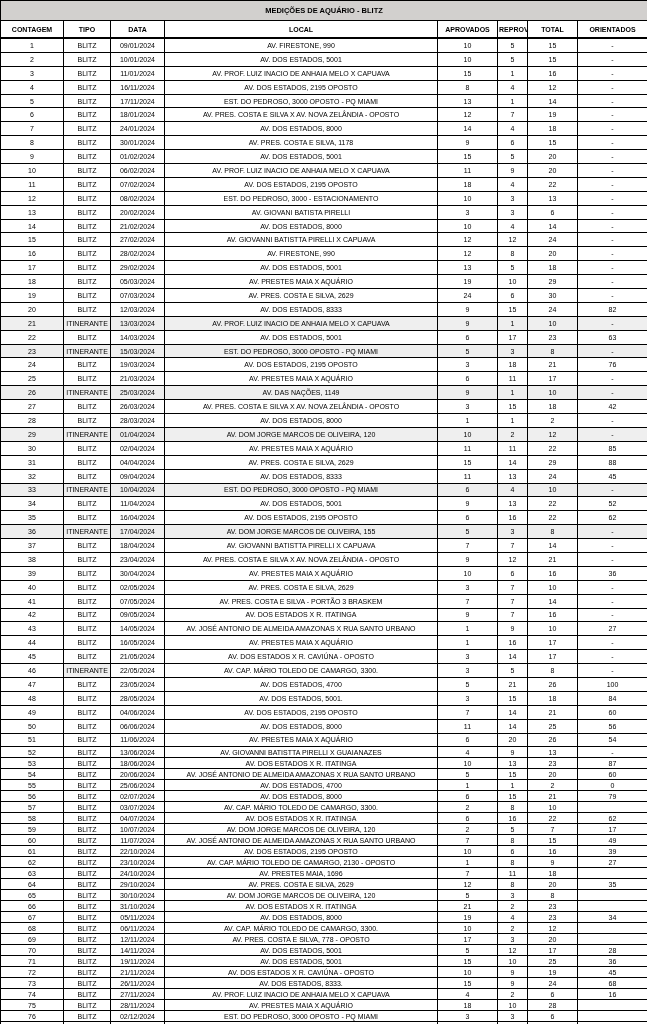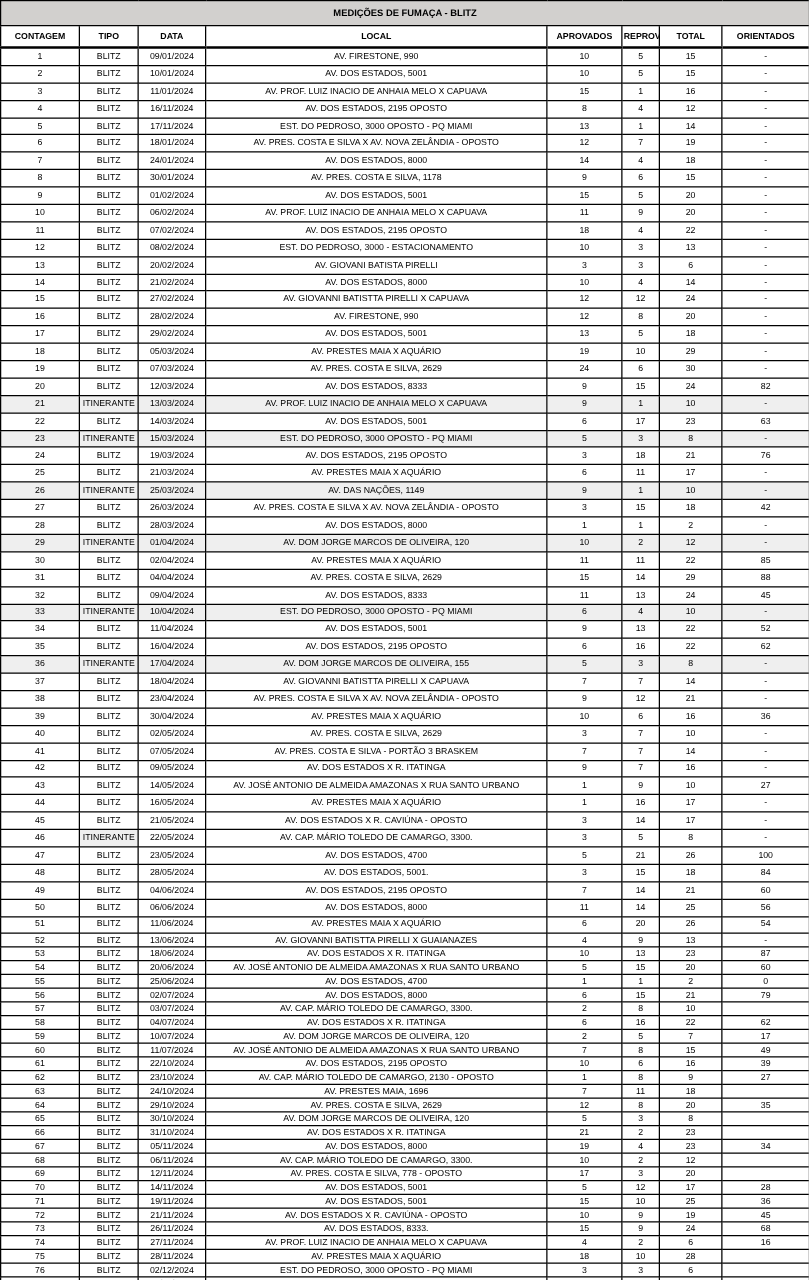--- a/index.html
+++ b/index.html
@@ -38,21 +38,21 @@
     <col style="width:47px">
     <col style="width:54px">
     <col style="width:273px">
     <col style="width:60px">
     <col style="width:30px">
     <col style="width:50px">
     <col style="width:70px">
   </colgroup>
   <thead>
     <tr>
-      <th class="title-cell" colspan="8">MEDIÇÕES DE FUMAÇA - BLITZ</th>
+      <th class="title-cell" colspan="8">MEDIÇÕES DE AQUÁRIO - BLITZ</th>
     </tr>
     <tr>
       <th class="col-head">CONTAGEM</th>
       <th class="col-head">TIPO</th>
       <th class="col-head">DATA</th>
       <th class="col-head">LOCAL</th>
       <th class="col-head">APROVADOS</th>
       <th class="col-head">REPROVADOS</th>
       <th class="col-head">TOTAL</th>
       <th class="col-head">ORIENTADOS</th>

